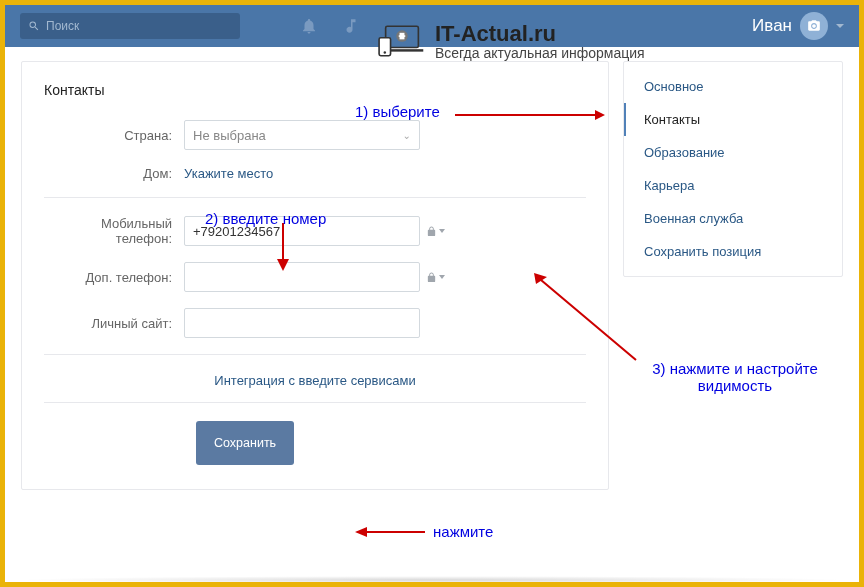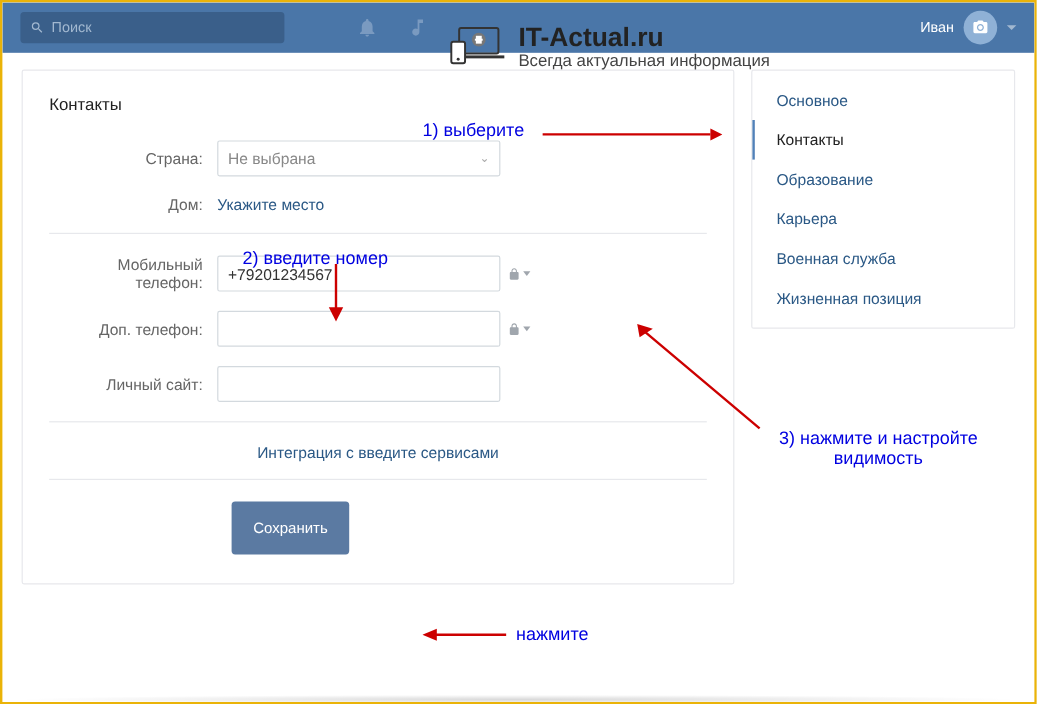--- a/index.html
+++ b/index.html
@@ -1,25 +1,25 @@
 <!DOCTYPE html>
 <html><head>
   <meta charset="utf-8">
   <style>
     * { box-sizing: border-box; margin: 0; padding: 0; }
     body { font-family: -apple-system, BlinkMacSystemFont, Arial, sans-serif; font-size: 13px; background: #fff; }
-    .frame { width: 864px; height: 587px; border: 2px solid #eab308; position: relative; overflow: hidden; }
+    .frame { width: 864px; height: 587px; border: 5px solid #eab308; position: relative; overflow: hidden; }
     
     
     .topbar { height: 42px; background: #4a76a8; display: flex; align-items: center; padding: 0 15px; color: #fff; }
     .search-box { background: #3a5f8a; border-radius: 3px; height: 26px; width: 220px; display: flex; align-items: center; padding: 0 8px; color: #a2b8d0; font-size: 12px; }
     .search-box svg { margin-right: 6px; }
     .top-icons { margin-left: 60px; display: flex; gap: 24px; }
     .top-icons svg, .top-icons .icon { fill: #7a9ac0; color: #7a9ac0; }
-    .user-area { margin-left: auto; display: flex; align-items: center; gap: 8px; color: #fff; font-size: 12px; }
+    .user-area { margin-left: auto; display: flex; align-items: center; gap: 8px; color: #fff; font-size: 17px; }
     .avatar { width: 28px; height: 28px; background: #8fb1d6; border-radius: 50%; display: flex; align-items: center; justify-content: center; }
     .chevron-down { width: 0; height: 0; border-left: 4px solid transparent; border-right: 4px solid transparent; border-top: 4px solid #a2b8d0; }
     
     
     .watermark { position: absolute; top: 18px; left: 372px; display: flex; align-items: flex-start; gap: 8px; z-index: 5; }
     .watermark-icon { width: 50px; height: 36px; }
     .watermark-text1 { font-weight: bold; font-size: 22px; color: #222; line-height: 1; }
     .watermark-text2 { font-size: 14px; color: #444; }
     
     
@@ -172,21 +172,21 @@
       
       <button class="save-btn">Сохранить</button>
     </div>
 
     <div class="card right-card">
       <div class="nav-item">Основное</div>
       <div class="nav-item active">Контакты</div>
       <div class="nav-item">Образование</div>
       <div class="nav-item">Карьера</div>
       <div class="nav-item">Военная служба</div>
-      <div class="nav-item">Жизненная позиция</div>
+      <div class="nav-item">Сохранить позиция</div>
     </div>
   </div>
 
   <div class="annotation" style="top:98px; left:350px;">1) выберите</div>
   <svg class="arrow" style="top:100px; left:450px;" width="150" height="20">
     <line x1="0" y1="10" x2="140" y2="10" stroke="#cc0000" stroke-width="2"></line>
     <polygon points="140,5 150,10 140,15" fill="#cc0000"></polygon>
   </svg>
 
   <div class="annotation" style="top:205px; left:200px;">2) введите номер</div>

